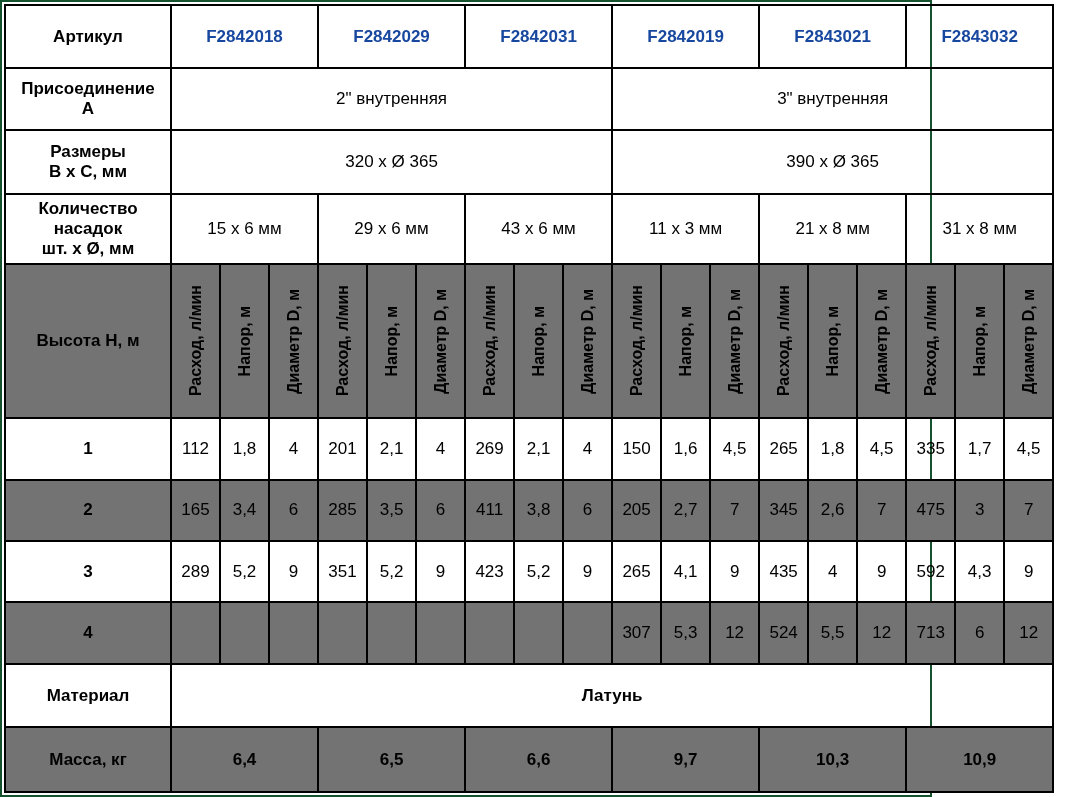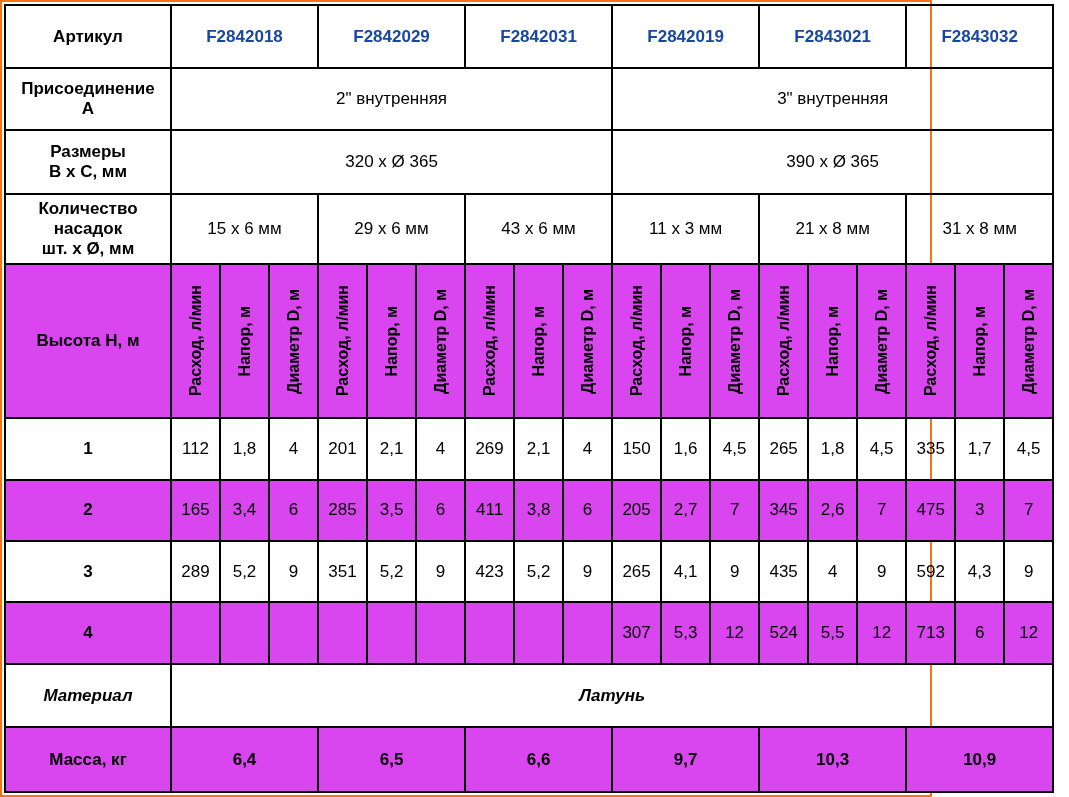--- a/index.html
+++ b/index.html
@@ -1,20 +1,20 @@
 <!DOCTYPE html>
 <html><head>
 <meta charset="utf-8">
 <style>
   html,body{margin:0;padding:0;background:#fff;}
   body{font-family:"Liberation Sans","DejaVu Sans",sans-serif;color:#000;}
   .table-wrap{
     box-sizing:border-box;
     width:932px;height:797px;
-    border:2px solid #f97316;   
+    border:2px solid #14532d;   
     padding:2px;             
   }
   table{
     border-collapse:collapse;
     table-layout:fixed;
     width:100%;height:100%;
     border:2px solid #000;   
   }
   td{
     border:2px solid #000;
@@ -22,39 +22,39 @@
     vertical-align:middle;
     font-size:17px;
     padding:2px;
     overflow:hidden;
     white-space:pre-line;
   }
   col.c-label{width:166px;}
   col.c-sub{width:49px;}
   .lbl{font-weight:bold;}
   .art{font-weight:bold;color:#17479e;margin-top:44px;}
-  .blue{background:#d946ef;margin-left:12px;}
+  .blue{background:#737373;margin-left:12px;}
   .rot-cell{height:143px;padding:4px 0;}
   .rot{
     writing-mode:vertical-rl;
     transform:rotate(180deg);
     font-weight:bold;
     font-size:16px;
     white-space:nowrap;
     margin:0 auto;
     line-height:1;
   }
   .bold{font-weight:bold;}
   tr.r-art{height:63px;}
   tr.r-conn{height:61px;}
   tr.r-dim{height:64px;}
   tr.r-noz{height:69px;}
   tr.r-head{height:143px;}
   tr.r-data{height:61px;}
-  tr.r-mat{height:63px;font-style:italic;}
+  tr.r-mat{height:63px;}
   tr.r-mass{height:64px;}
 </style>
 </head>
 <body>
 
 <div class="table-wrap">
 <table>
   <colgroup>
     <col class="c-label">
     <col class="c-sub">

